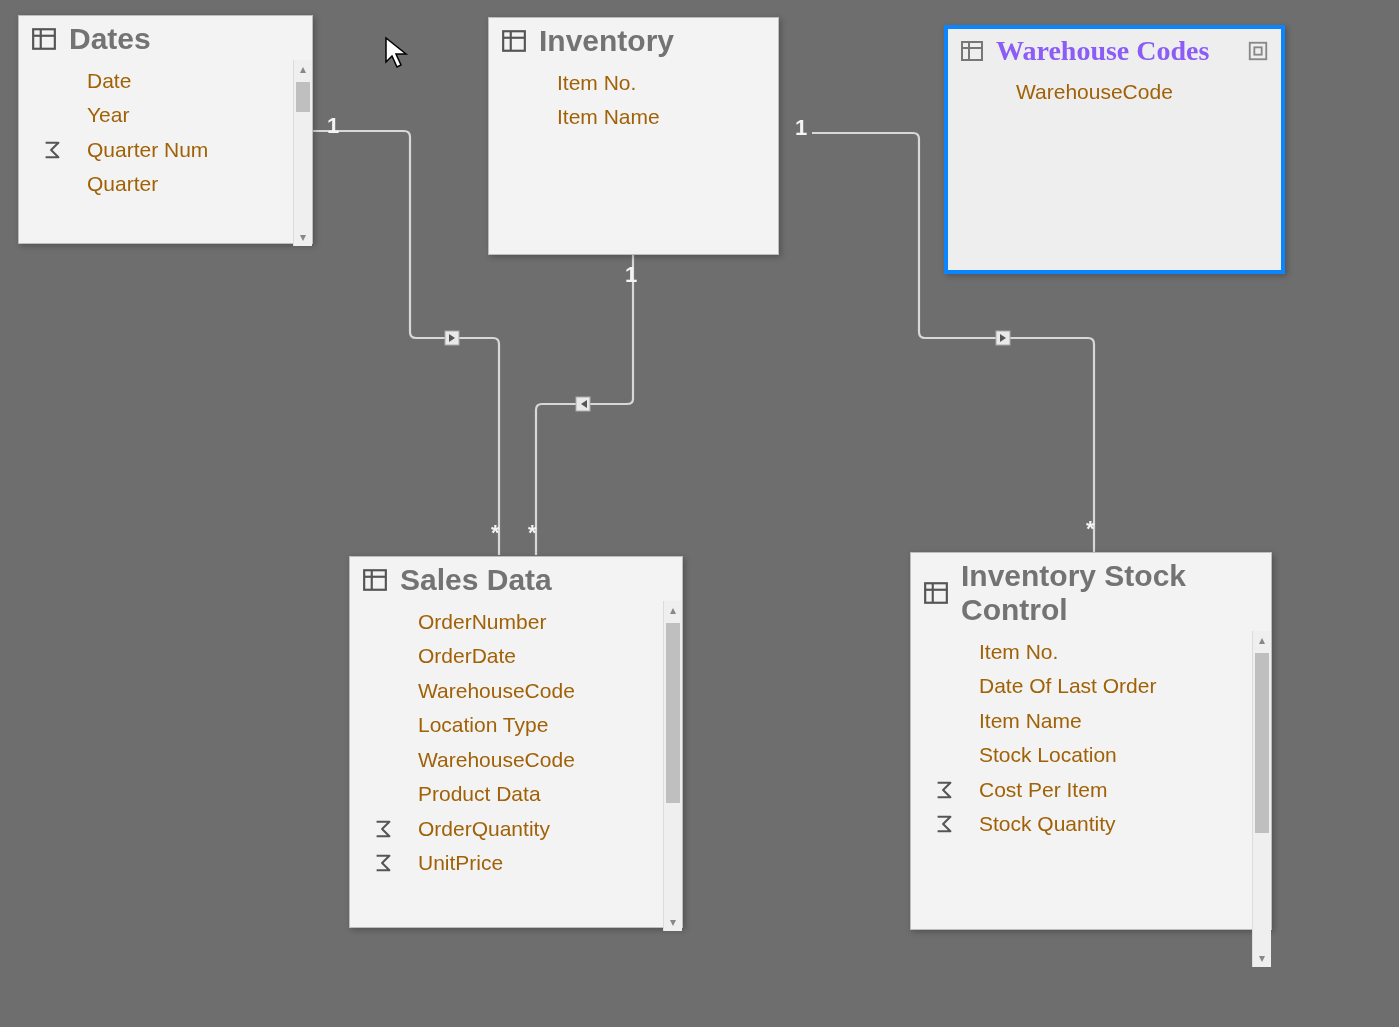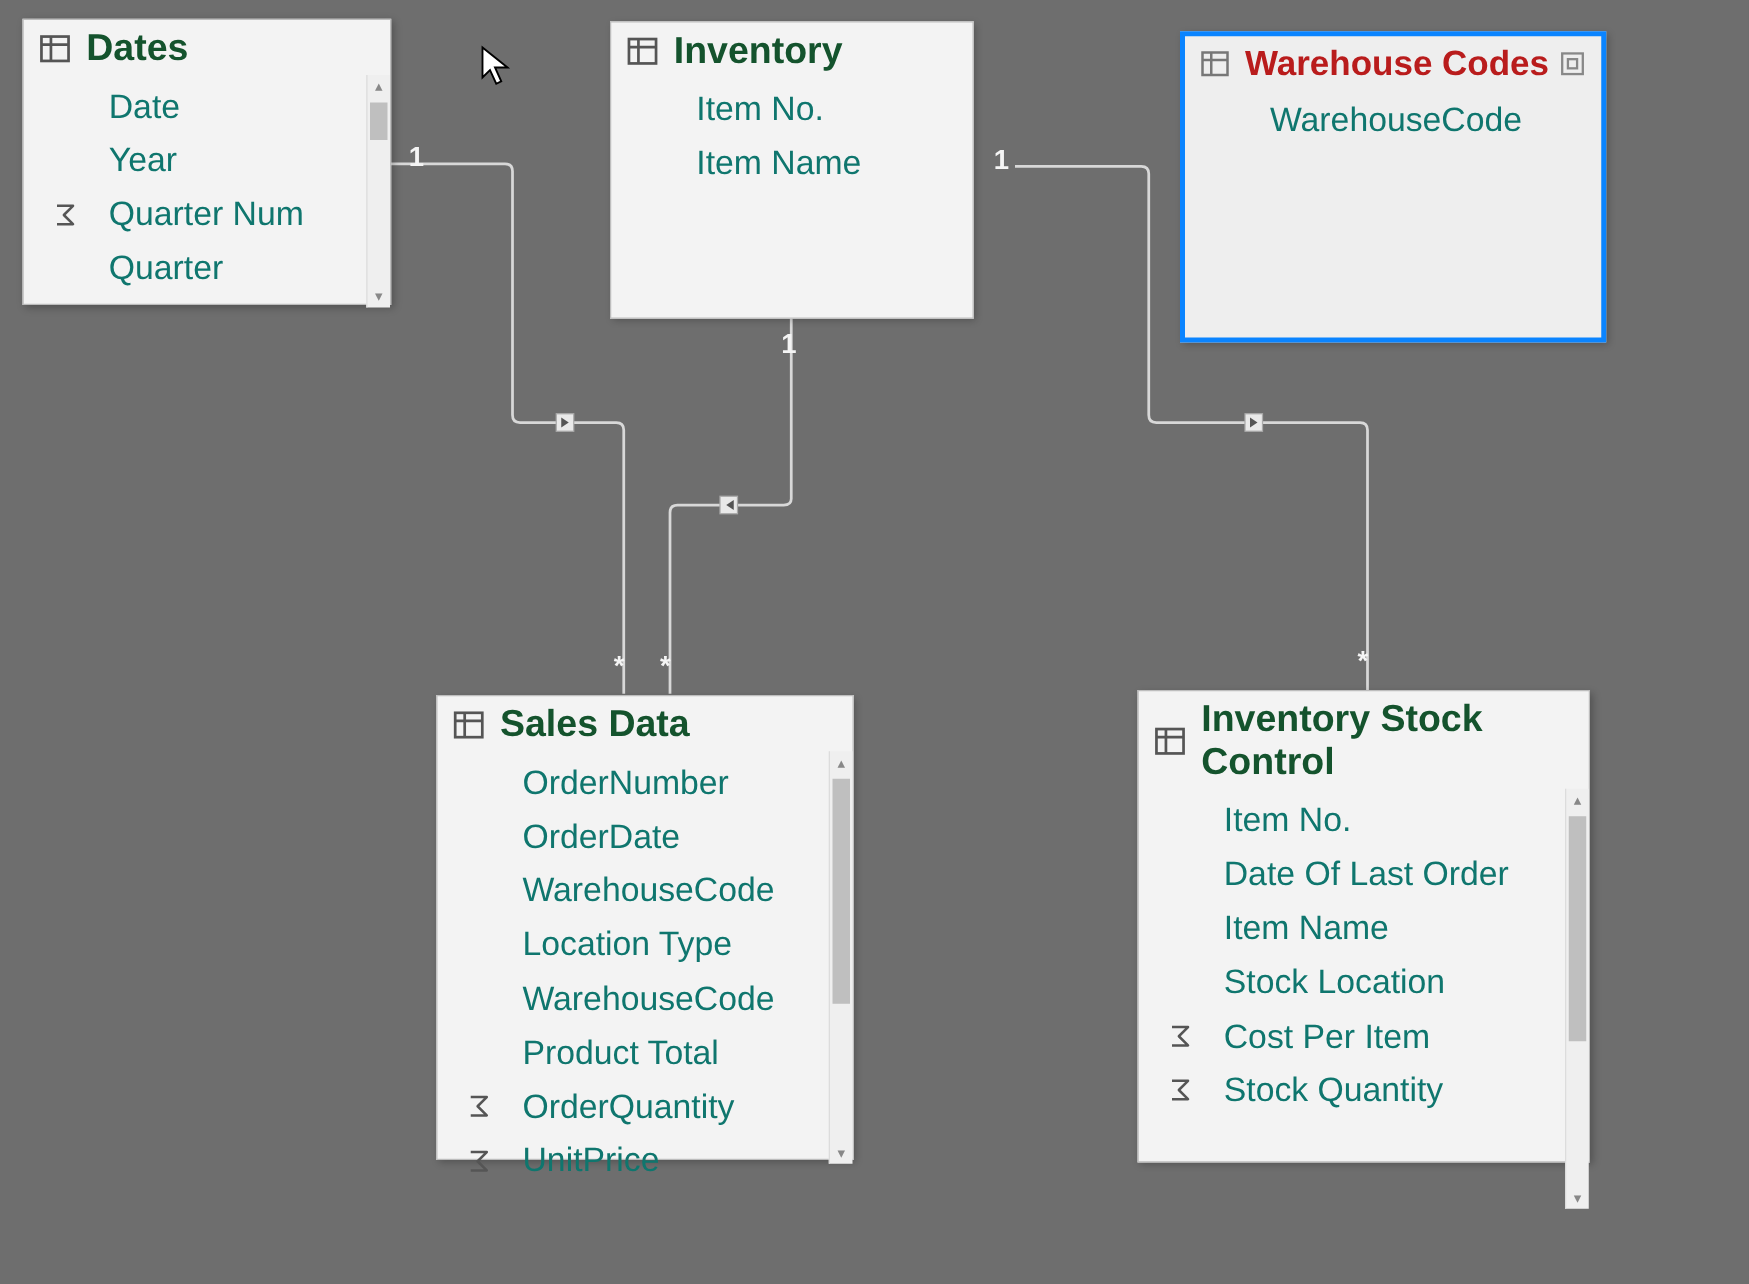--- a/index.html
+++ b/index.html
@@ -33,25 +33,26 @@
   .table-card.selected {
     border: 4px solid #0a84ff;
     background: #eeeeee;
   }
   .card-header {
     display: flex;
     align-items: center;
     padding: 6px 12px 4px 12px;
     font-weight: 700;
     font-size: 30px;
-    color: #14532d;
+    color: #737373;
   }
   .table-card.selected .card-header {
     font-size: 28px;
-    color: #b91c1c;
+    color: #8b5cf6;
+    font-family: Liberation Serif, serif;
   }
   .icon-table {
     display: inline-flex;
     margin-right: 12px;
   }
   .icon-table svg {
     display: block;
   }
   .header-extra {
     margin-left: auto;
@@ -59,22 +60,22 @@
     align-items: center;
   }
   .header-extra svg { display:block; }
   .card-body {
     position: relative;
     padding: 4px 0 6px 0;
   }
   .field-row {
     display: flex;
     padding: 2px 12px 2px 12px;
-    font-size: 27px;
-    color: #0f766e;
+    font-size: 21px;
+    color: #a16207;
     line-height: 1.45;
   }
   .field-row .icon-sigma {
     width: 46px;
     flex: 0 0 46px;
     margin-left: 10px;
     display: inline-flex;
     justify-content: flex-start;
     align-items: center;
     color: #555;
@@ -269,21 +270,21 @@
       <div class="field-row">
         <span class="icon-sigma"></span>
         <span class="field-label">Location Type</span>
       </div>
       <div class="field-row">
         <span class="icon-sigma"></span>
         <span class="field-label">WarehouseCode</span>
       </div>
       <div class="field-row">
         <span class="icon-sigma"></span>
-        <span class="field-label">Product Total</span>
+        <span class="field-label">Product Data</span>
       </div>
       <div class="field-row">
         <span class="icon-sigma">
           <svg width="22" height="22" viewBox="0 0 24 24">
               <path d="M5 4 H19 L11 12 L19 20 H5" fill="none" stroke="#555" stroke-width="2.2" stroke-linejoin="round"></path>
             </svg>
         </span>
         <span class="field-label">OrderQuantity</span>
       </div>
       <div class="field-row">

